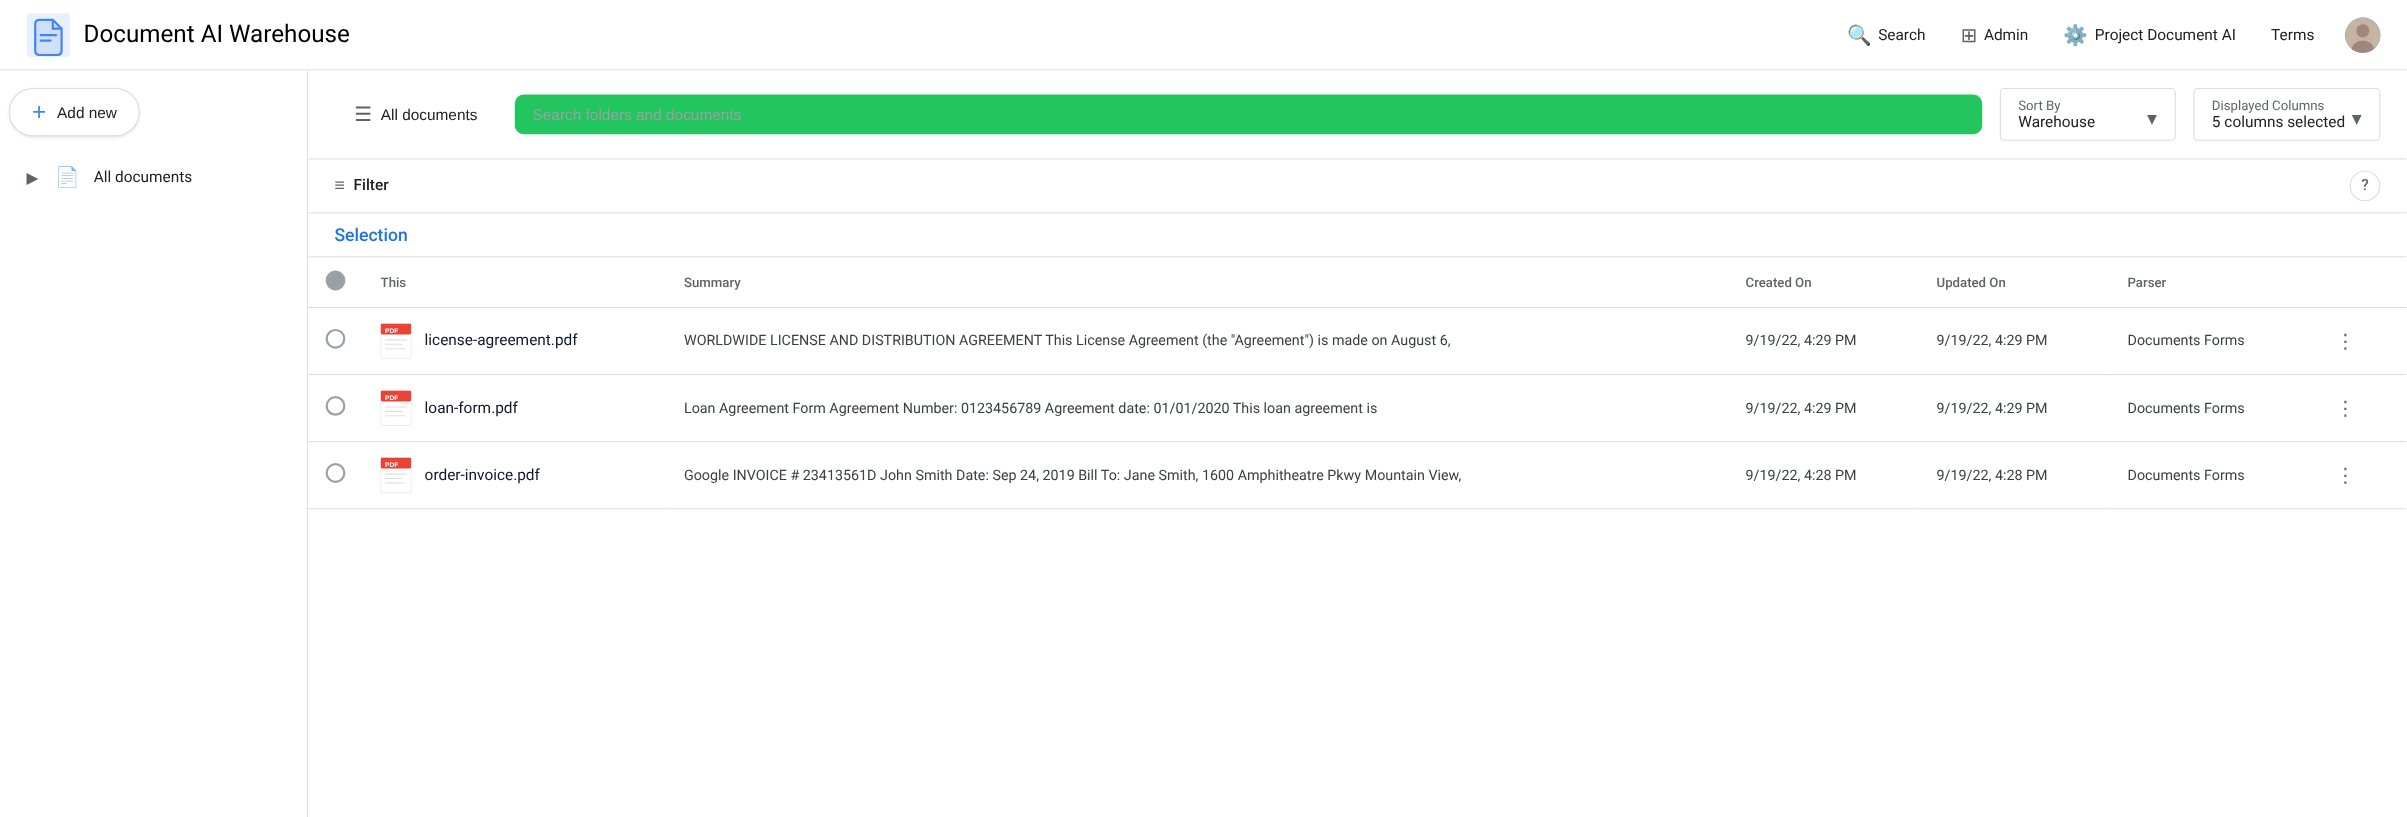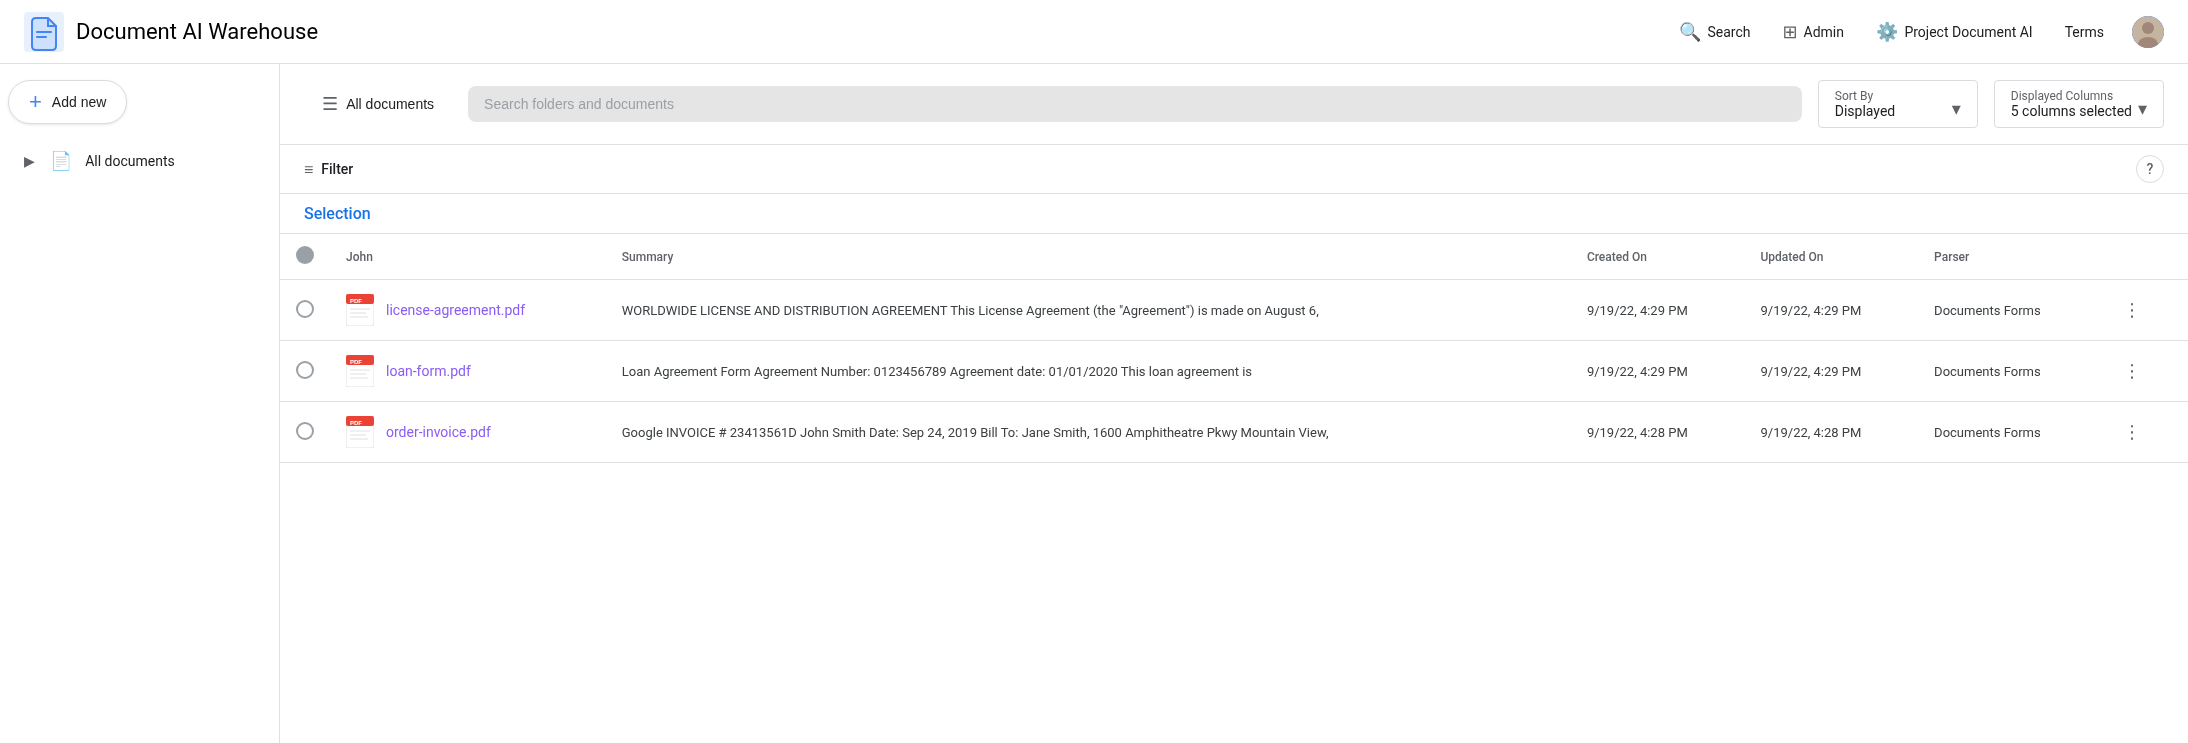--- a/index.html
+++ b/index.html
@@ -130,21 +130,21 @@
       cursor: pointer;
       font-size: 14px;
       font-weight: 500;
       color: #202124;
       white-space: nowrap;
     }
     .search-box {
       flex: 1;
       display: flex;
       align-items: center;
-      background: #e5e5e5;
+      background: #22c55e;
       border-radius: 8px;
       padding: 10px 16px;
       gap: 8px;
     }
     .search-box input {
       border: none;
       background: transparent;
       font-size: 14px;
       color: #202124;
       width: 100%;
@@ -256,21 +256,21 @@
     .file-cell {
       display: flex;
       align-items: center;
       gap: 12px;
     }
     .pdf-icon {
       width: 28px;
       height: 32px;
       flex-shrink: 0;
     }
-    .file-name { font-size: 14px; color: #8b5cf6; }
+    .file-name { font-size: 14px; color: #0f172a; }
     .summary-text {
       font-size: 13px;
       color: #3c4043;
       max-width: 500px;
       white-space: nowrap;
       overflow: hidden;
       text-overflow: ellipsis;
     }
     .date-text { font-size: 13px; color: #3c4043; white-space: nowrap; }
     .parser-text { font-size: 13px; color: #3c4043; }
@@ -358,21 +358,21 @@
         <span>All documents</span>
       </button>
 
       <div class="search-box">
         <input type="text" placeholder="Search folders and documents" style="">
       </div>
 
       <div class="select-control">
         <div>
           <span class="select-label">Sort By</span>
-          <span class="select-value">Displayed</span>
+          <span class="select-value">Warehouse</span>
         </div>
         <span class="select-arrow">▾</span>
       </div>
 
       <div class="select-control">
         <div>
           <span class="select-label">Displayed Columns</span>
           <span class="select-value">5 columns selected</span>
         </div>
         <span class="select-arrow">▾</span>
@@ -390,21 +390,21 @@
     </div>
 
     <div class="table-container">
       <table>
         <thead>
           <tr>
             <th class="checkbox-col">
               <span class="col-checkbox"></span>
             </th>
             <th>
-              <span>John</span>
+              <span>This</span>
             </th>
             <th>
               <span>Summary</span>
             </th>
             <th>
               <span>Created On</span>
             </th>
             <th>
               <span>Updated On</span>
             </th>

